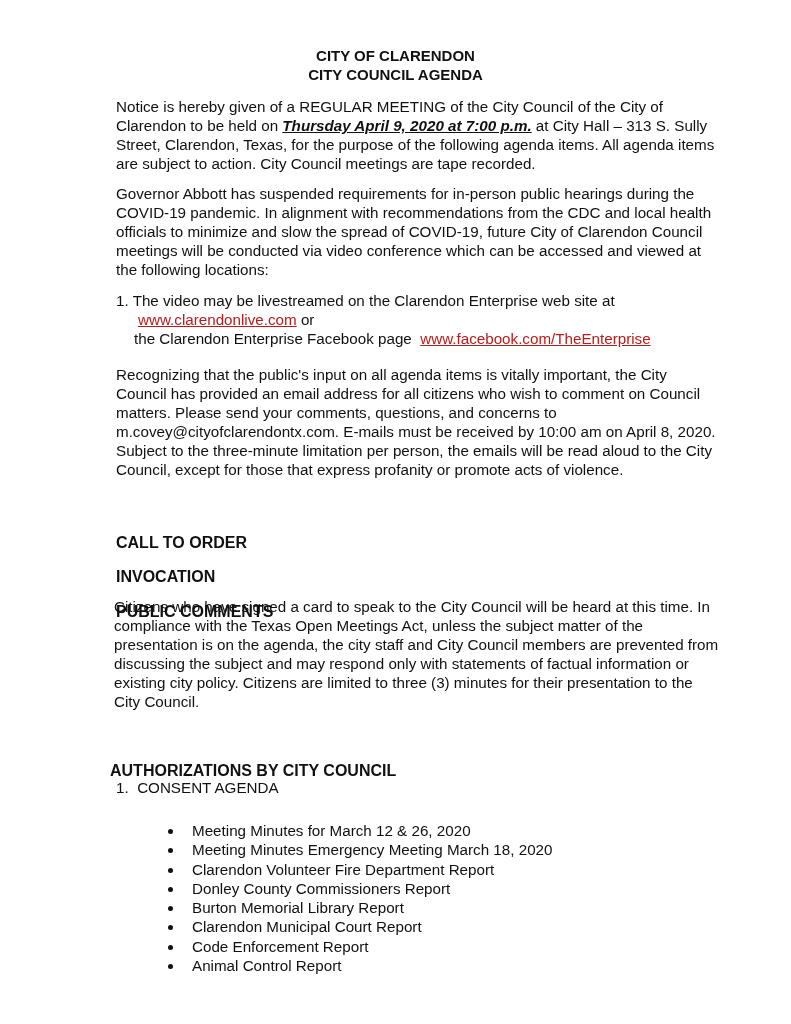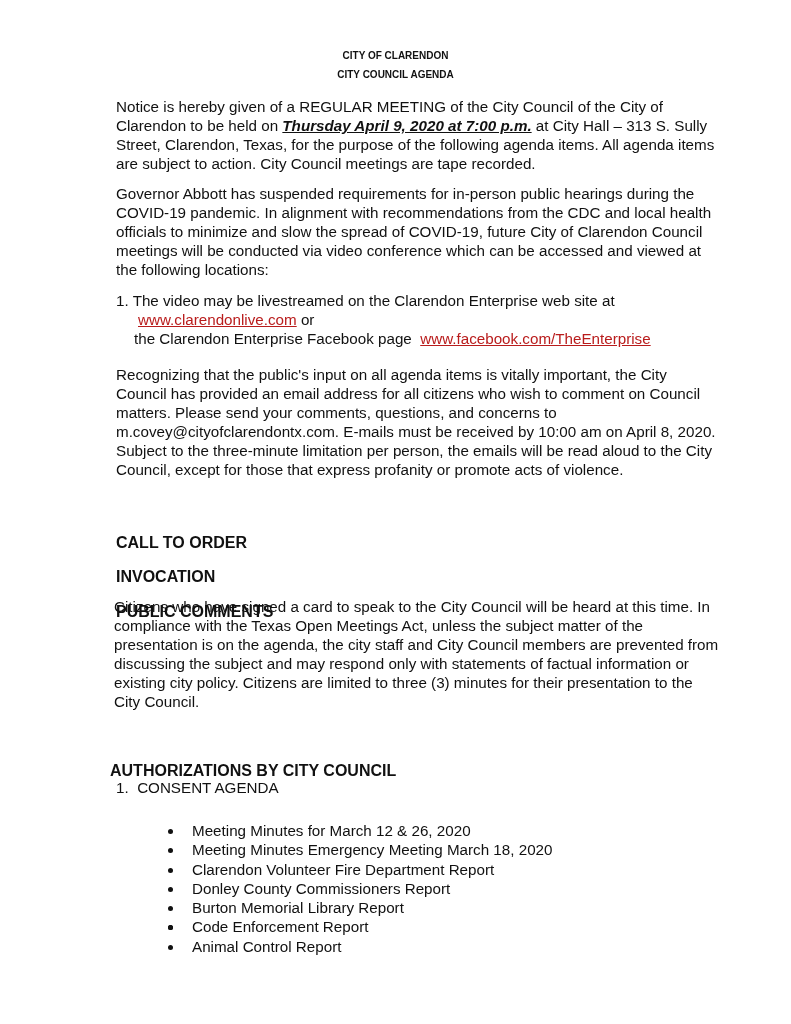--- a/index.html
+++ b/index.html
@@ -21,21 +21,21 @@
       position: absolute;
       left: 0; top: 0;
       width: 791px; height: 1024px;
     }
     .title-block {
       position: absolute;
       left: 0; width: 791px;
       top: 46px;
       text-align: center;
       font-weight: bold;
-      font-size: 10px;
+      font-size: 15px;
       line-height: 19px;
     }
     .title-block div { padding-left: 0px; }
     .para {
       position: absolute;
       left: 116px;
       width: 600px;
       margin: 0;
     }
     .para em { font-weight: bold; font-style: italic; text-decoration: underline; }
@@ -118,18 +118,18 @@
   <div class="list-block" style="top:778px; left:116px;">
     <span>1.</span>&nbsp;&nbsp;<span>CONSENT AGENDA</span>
   </div>
 
   <ul class="bullets">
     <li><span class="dot"></span><span>Meeting Minutes for March 12 &amp; 26, 2020</span></li>
     <li><span class="dot"></span><span>Meeting Minutes Emergency Meeting March 18, 2020</span></li>
     <li><span class="dot"></span><span>Clarendon Volunteer Fire Department Report</span></li>
     <li><span class="dot"></span><span>Donley County Commissioners Report</span></li>
     <li><span class="dot"></span><span>Burton Memorial Library Report</span></li>
-    <li><span class="dot"></span></li>
+    <li><span class="dot"></span><span>Clarendon Municipal Court Report</span></li>
     <li><span class="dot"></span><span>Code Enforcement Report</span></li>
     <li><span class="dot"></span><span>Animal Control Report</span></li>
   </ul>
 
 </div>
 
 </body></html>

